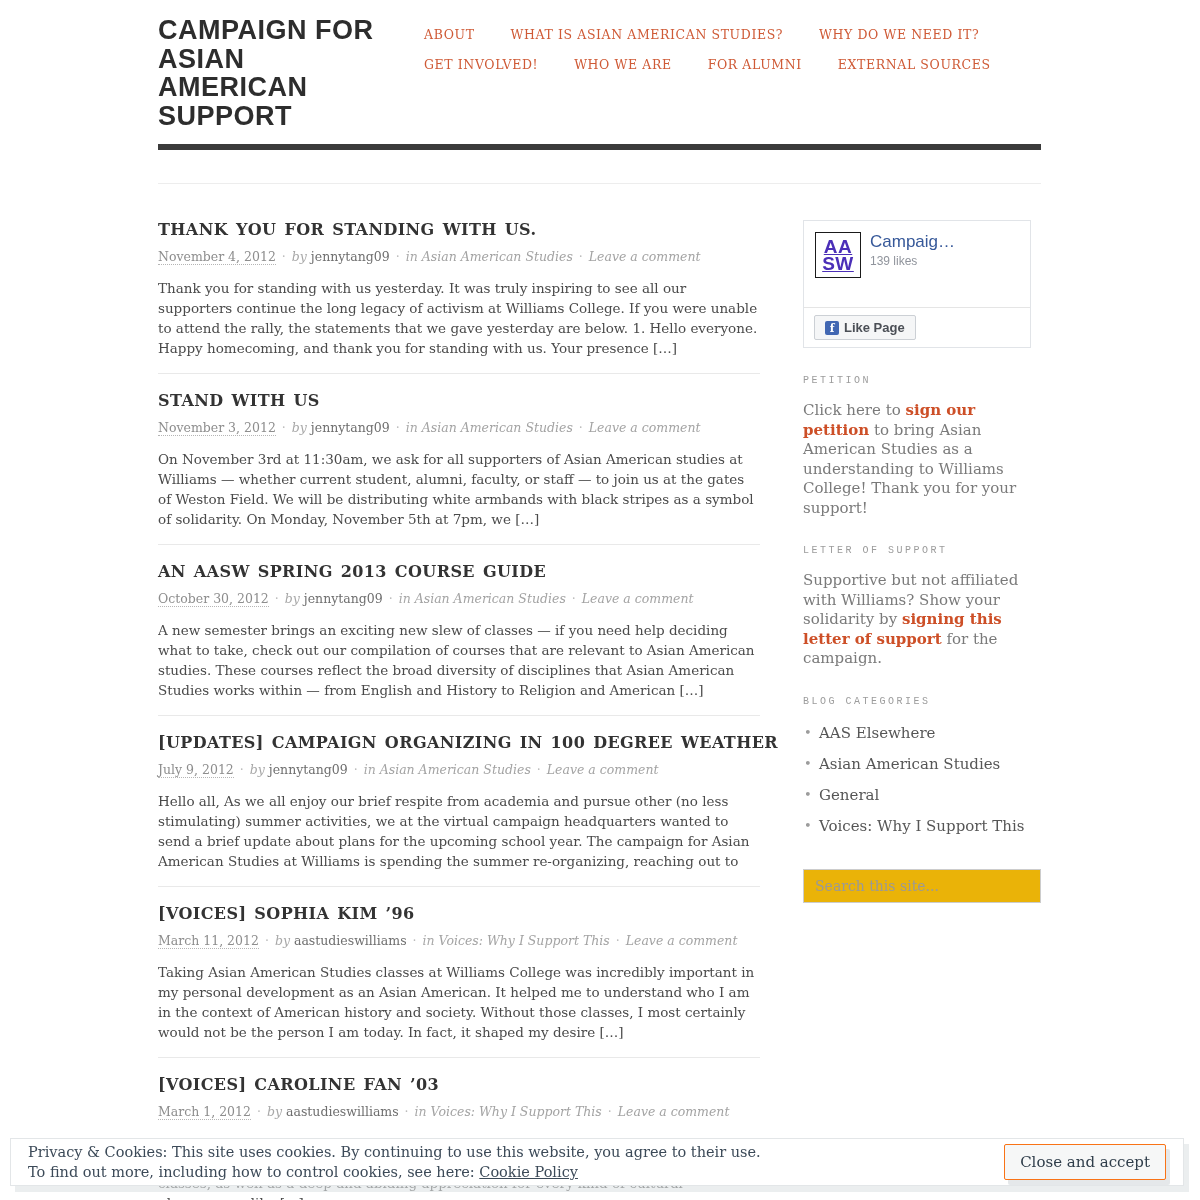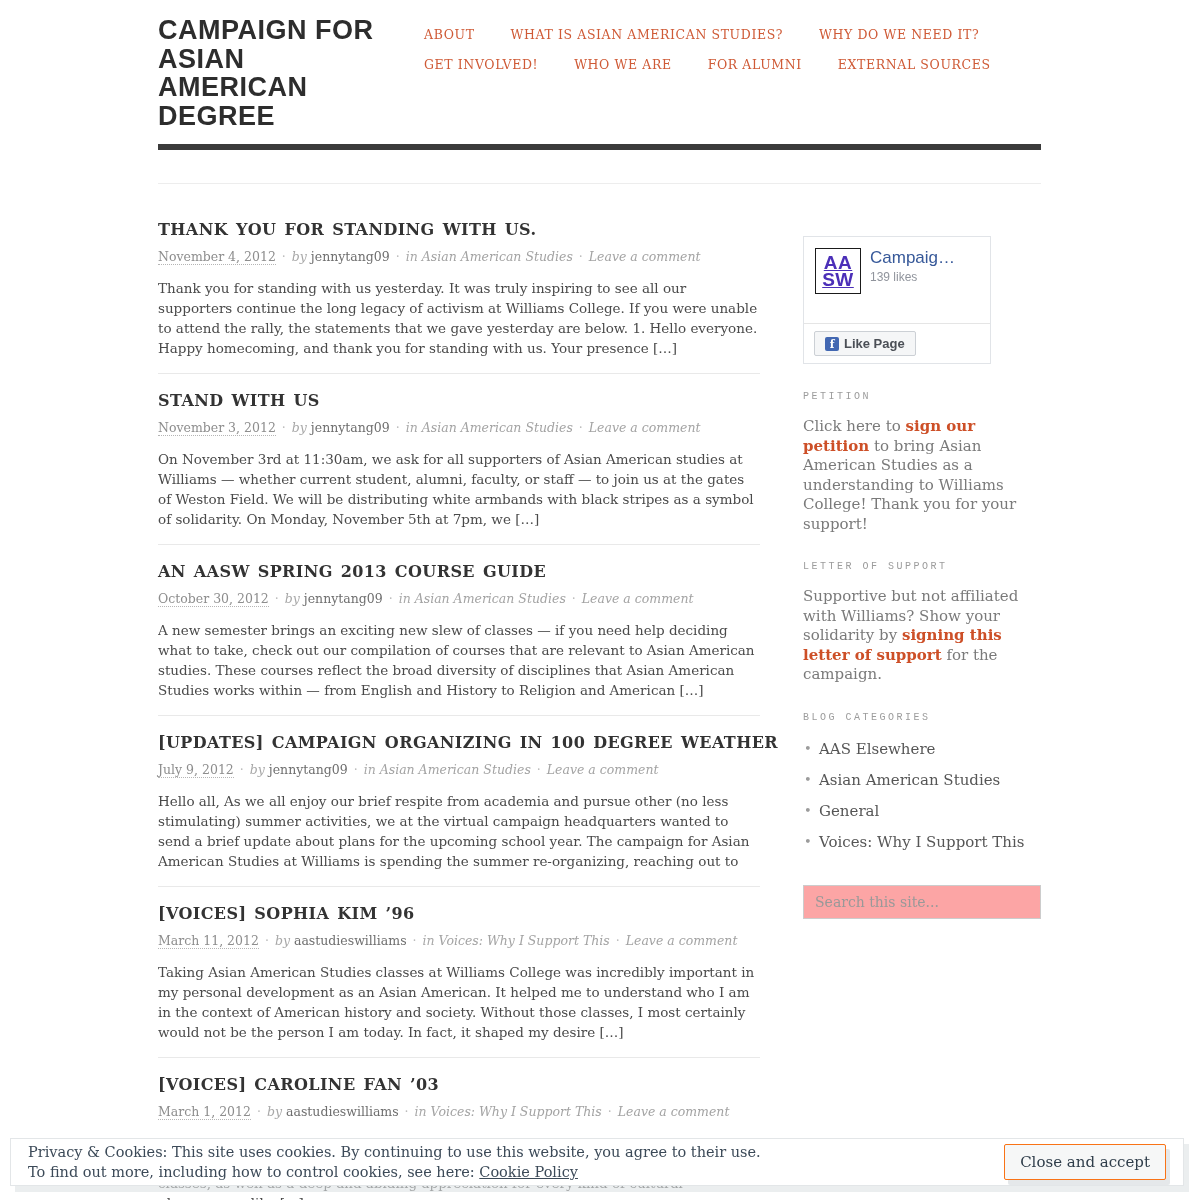--- a/index.html
+++ b/index.html
@@ -42,21 +42,21 @@
   .meta .date{color:#8d8d8d;border-bottom:1px dotted #b5b5b5;text-decoration:none;}
   .meta .lbl{font-style:italic;color:#a8a8a8;}
   .meta .author{color:#6e6e6e;text-decoration:none;}
   .meta .cat,.meta .comment{font-style:italic;color:#a3a3a3;text-decoration:none;}
   .meta .sep{color:#bbb;padding:0 2px;}
   .excerpt{margin-top:13px;font-size:13.5px;line-height:20px;color:#4a4a4a;max-height:80px;overflow:hidden;}
   .last .excerpt{max-height:none;overflow:visible;}
   .post-divider{border:none;border-top:1px solid #e9e9e9;margin:15px 0 17px;}
   
   .sidebar{width:238px;margin-left:43px;}
-  .fb-widget{width:188px;border:1px solid #e1e4e8;font-family:"Liberation Sans", sans-serif;margin-top:16px;}
+  .fb-widget{width:228px;border:1px solid #e1e4e8;font-family:"Liberation Sans", sans-serif;margin-top:0;}
   .fb-main{padding:11px;height:86px;}
   .fb-row{display:flex;}
   .fb-avatar{
     width:46px;height:46px;border:1px solid #1a1a1a;flex:none;background:#fff;
     display:flex;flex-direction:column;align-items:center;justify-content:center;
     font-weight:bold;color:var(--avatar-purple);font-size:19px;line-height:17px;letter-spacing:0.5px;
   }
   .fb-info{margin-left:9px;min-width:0;}
   .fb-name{color:var(--fb-blue);font-size:17px;line-height:20px;text-decoration:none;display:block;
     white-space:nowrap;overflow:hidden;}
@@ -76,21 +76,21 @@
     margin:27px 0 0;font-size:10px;font-weight:normal;letter-spacing:2.5px;color:#9c9c9c;font-family:Liberation Mono, monospace;
   }
   .widget-text{margin:15px 0 0;font-size:15px;line-height:19.5px;color:#7a7a7a;}
   .widget-text a{color:var(--accent);font-weight:bold;text-decoration:none;}
   .cat-list{list-style:none;margin:16px 0 0;padding:0;}
   .cat-list li{position:relative;padding-left:16px;margin-bottom:11px;font-size:15px;line-height:20px;}
   .cat-list li::before{content:"\2022";position:absolute;left:1px;top:0;color:#9c9c9c;font-size:13px;}
   .cat-list a{color:#565656;text-decoration:none;}
   .search-input{
     margin-top:22px;width:100%;border:1px solid #ccc;padding:8px 11px;font-size:14px;
-    font-family:"DejaVu Serif", serif;color:#555;background:#fca5a5;
+    font-family:"DejaVu Serif", serif;color:#555;background:#eab308;
   }
   .search-input::placeholder{color:#999;}
   
   .cookie-bar{
     position:absolute;left:10px;right:16px;top:1138px;height:48px;background:#fff;
     border:1px solid #e3e6e8;box-shadow:5px 6px 0 rgba(222,226,229,0.6);
     display:flex;align-items:center;justify-content:space-between;padding:0 17px;z-index:5;
   }
   .cookie-text{font-size:14.5px;line-height:20px;color:#3c4a58;}
   .cookie-text a{color:#3c4a58;}
@@ -105,21 +105,21 @@
 
 <div class="container">
 
   <header>
     <div class="masthead">
       <div class="site-title">
         <a href="#">
           <div>CAMPAIGN FOR</div>
           <div>ASIAN</div>
           <div>AMERICAN</div>
-          <div>DEGREE</div>
+          <div>SUPPORT</div>
         </a>
       </div>
       <nav>
         <div class="nav-list">
           <a href="#">ABOUT</a>
           <a href="#">WHAT IS ASIAN AMERICAN STUDIES?</a>
           <a href="#">WHY DO WE NEED IT?</a>
           <a href="#">GET INVOLVED!</a>
           <a href="#">WHO WE ARE</a>
           <a href="#">FOR ALUMNI</a>

